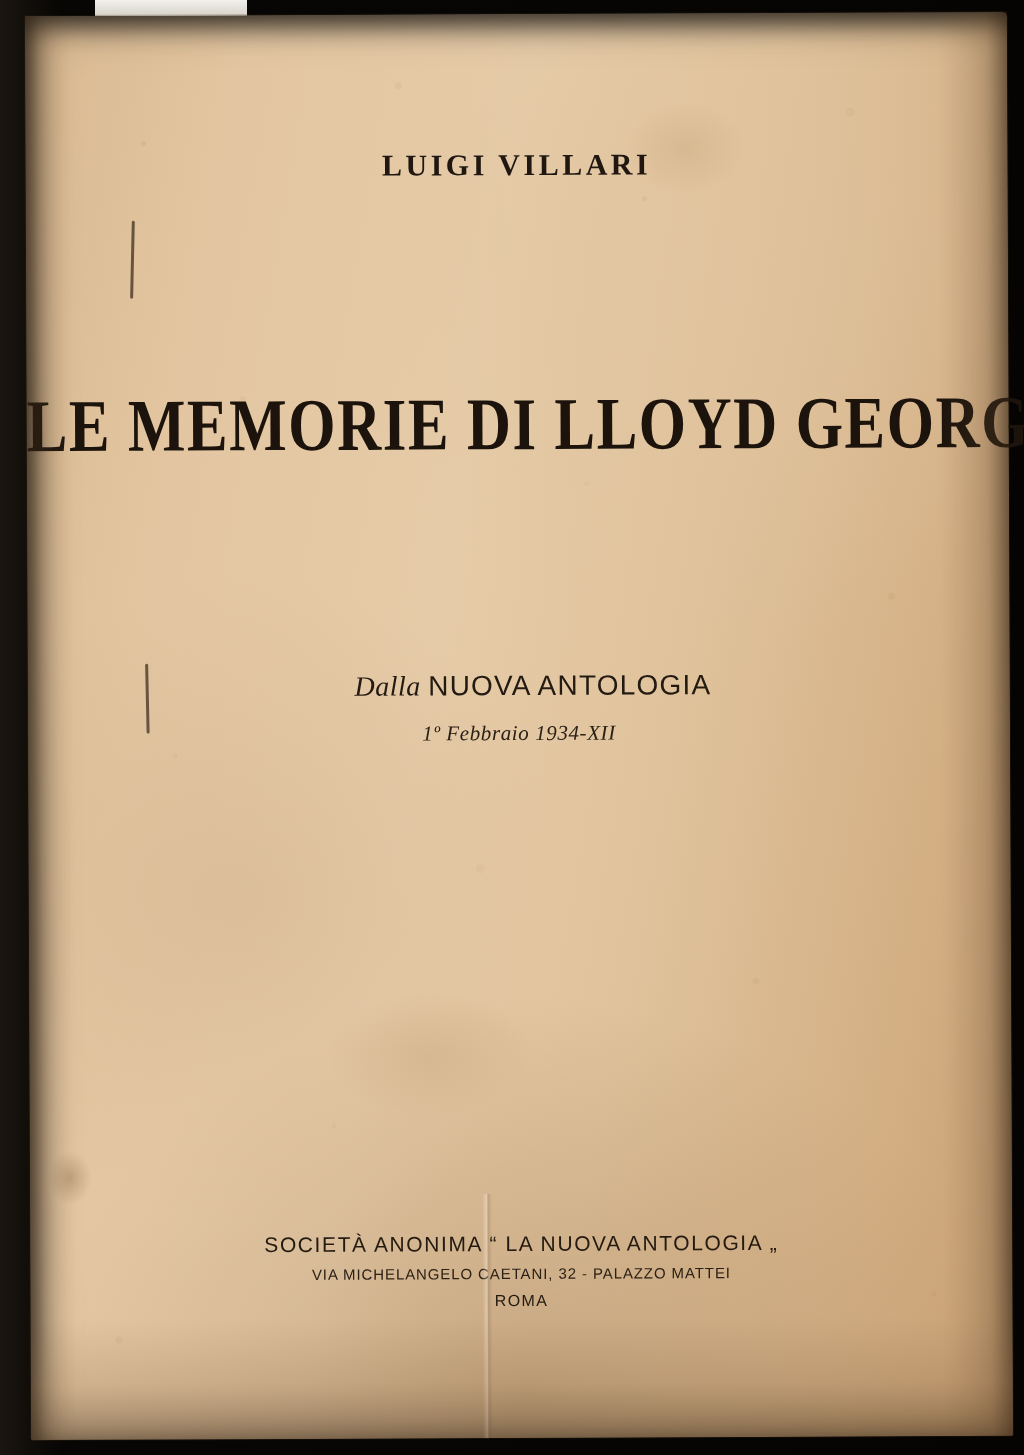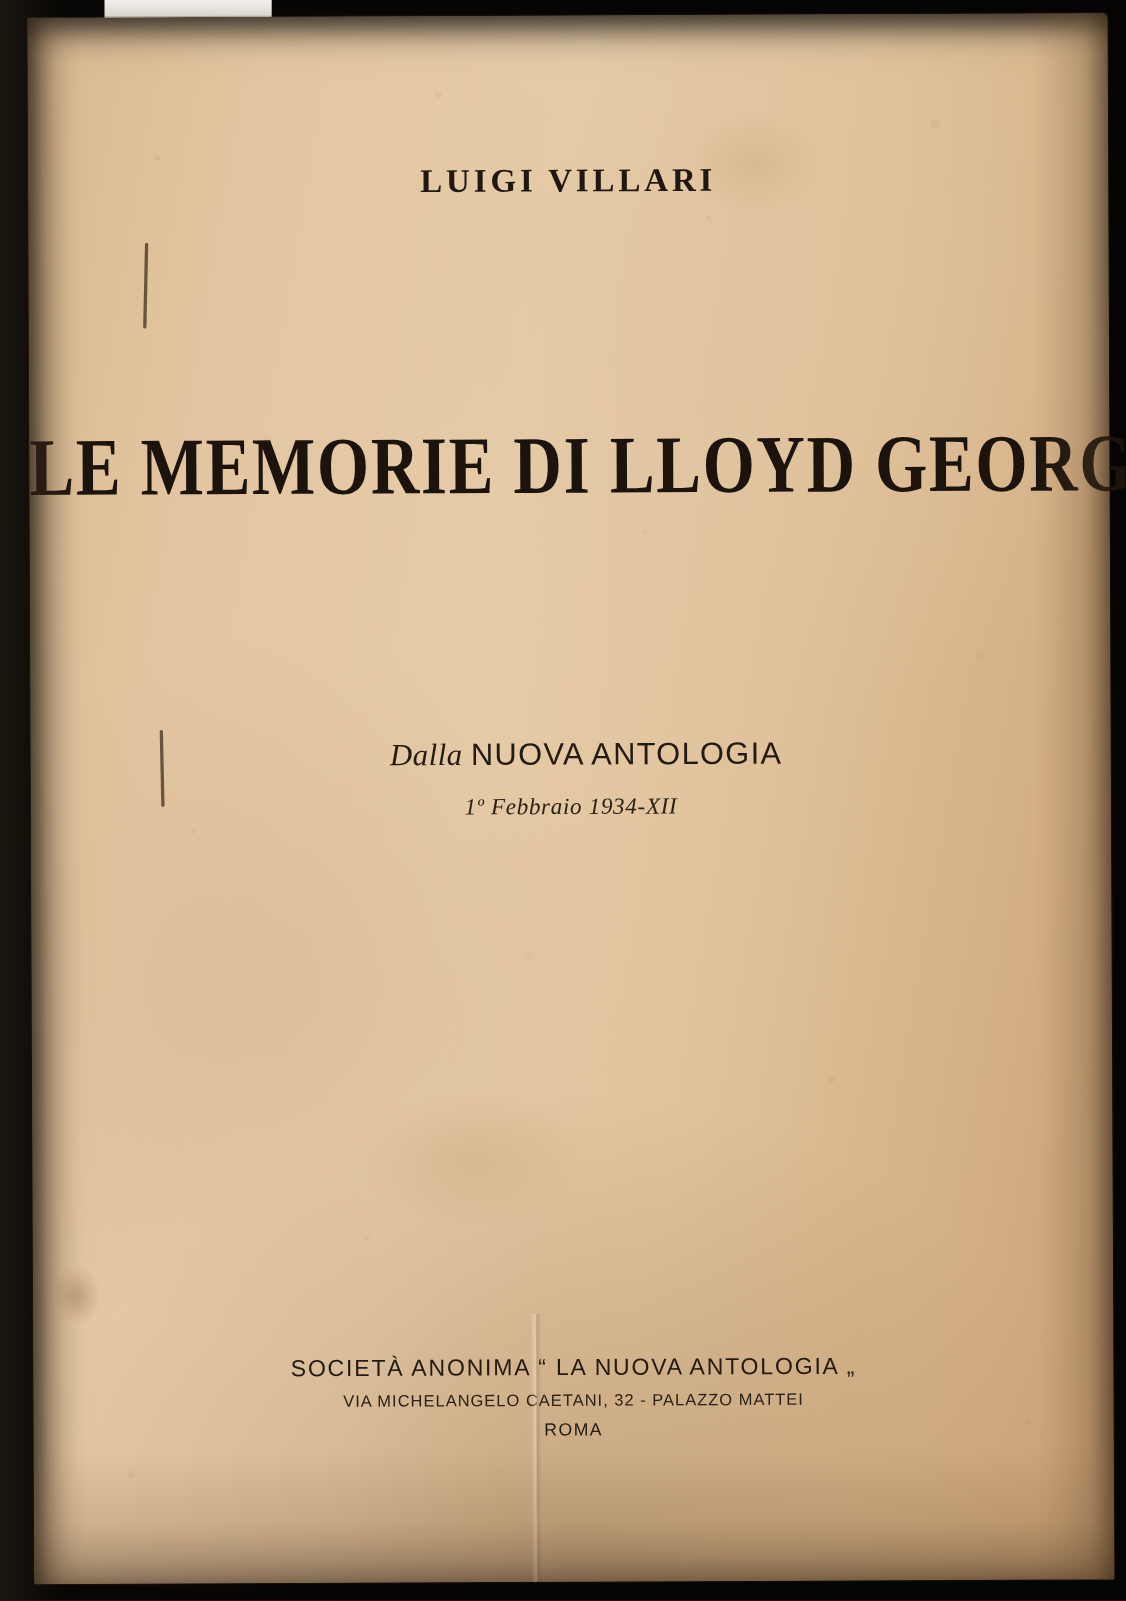--- a/index.html
+++ b/index.html
@@ -11,21 +11,21 @@
     width: 1024px;
     height: 1455px;
     overflow: hidden;
     font-family: "Liberation Sans", sans-serif;
   }
 
   #scan {
     position: relative;
     width: 1024px;
     height: 1455px;
-    background: #b91c1c;
+    background: #fdba74;
     overflow: hidden;
   }
 
   
   #backdrop {
     position: absolute;
     inset: 0;
     background:
       linear-gradient(90deg, #1a150f 0%, #070604 6%, #050403 100%),
       #060504;

